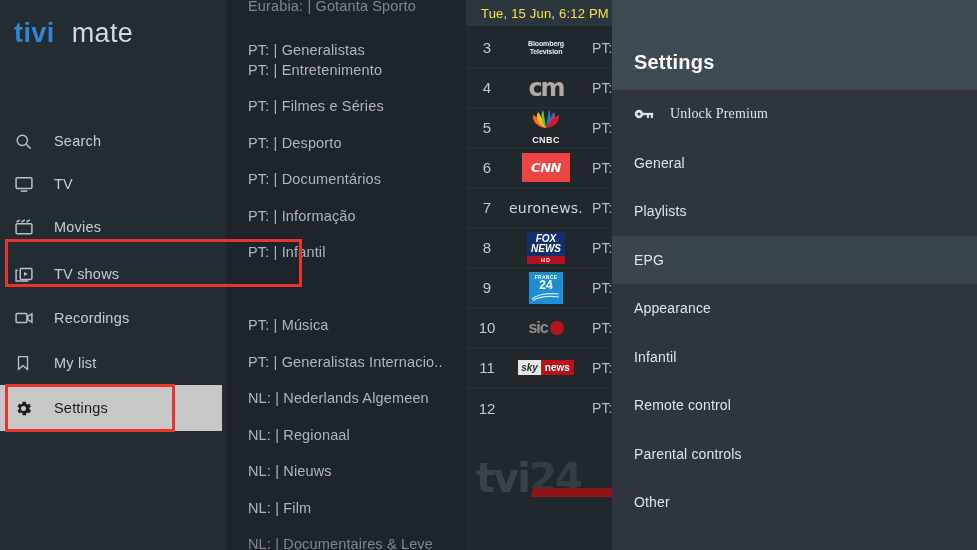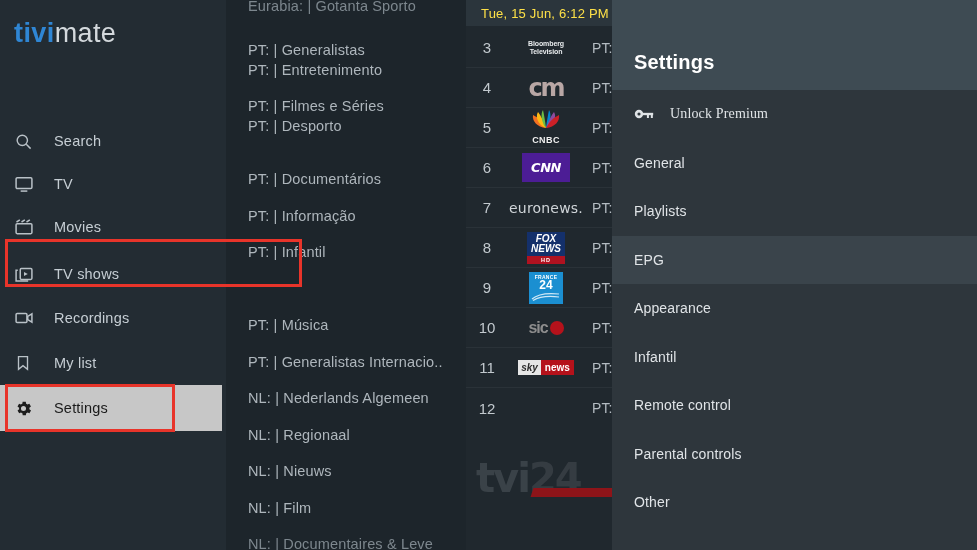--- a/index.html
+++ b/index.html
@@ -19,21 +19,21 @@
   #sidebar {
     position: absolute; left: 0; top: 0;
     width: 226px; height: 550px;
     background: #232c33;
   }
   #brand {
     position: absolute; left: 14px; top: 18px;
     font-size: 27px; font-weight: bold; letter-spacing: .4px;
   }
   #brand .b-accent { color: #2f86d4; }
-  #brand .b-rest   { color: #d4d9dd; font-weight: 400; }
+  #brand .b-rest   { color: #d4d9dd; font-weight: 400; margin-left: 17px; }
 
   .nav-item {
     position: absolute; left: 0; width: 226px; height: 46px;
     display: flex; align-items: center;
   }
   .nav-item .nav-ico {
     width: 40px; min-width: 40px; margin-left: 14px;
     display: flex; align-items: center; justify-content: flex-start;
     color: #b9c1c7;
   }
@@ -111,21 +111,21 @@
   .lg-cm {
     font-size: 24px; font-weight: bold; color: #b9a7a5;
     font-family: "DejaVu Sans", sans-serif; letter-spacing: -2px;
   }
   .lg-cnbc { text-align: center; }
   .lg-cnbc .peacock { display: block; margin: 0 auto 1px; }
   .lg-cnbc .pname {
     font-size: 9px; font-weight: bold; color: #f0f0f0; letter-spacing: .4px;
   }
   .lg-cnn {
-    background: #4c1d95; color: #fff; font-weight: bold;
+    background: #ef4444; color: #fff; font-weight: bold;
     font-size: 13px; font-style: italic; letter-spacing: -.5px;
     padding: 7px 9px; font-family: "DejaVu Sans", sans-serif;
   }
   .lg-euronews {
     font-size: 14px; color: #cfd4d8; letter-spacing: .2px;
     font-family: "DejaVu Sans", sans-serif;
     text-align: right;
   }
   .lg-fox { text-align: center; }
   .lg-fox .fx-top {
@@ -298,21 +298,21 @@
       </div>
     <div class="group-row" style="top:32px">
         <span class="g-lbl">PT: | Generalistas</span>
       </div>
     <div class="group-row" style="top:52px">
         <span class="g-lbl">PT: | Entretenimento</span>
       </div>
     <div class="group-row" style="top:88px">
         <span class="g-lbl">PT: | Filmes e Séries</span>
       </div>
-    <div class="group-row" style="top:108px">
+    <div class="group-row" style="top:125px">
         <span class="g-lbl">PT: | Desporto</span>
       </div>
     <div class="group-row" style="top:161px">
         <span class="g-lbl">PT: | Documentários</span>
       </div>
     <div class="group-row" style="top:198px">
         <span class="g-lbl">PT: | Informação</span>
       </div>
     <div class="group-row" style="top:234px">
         <span class="g-lbl">PT: | Infantil</span>

